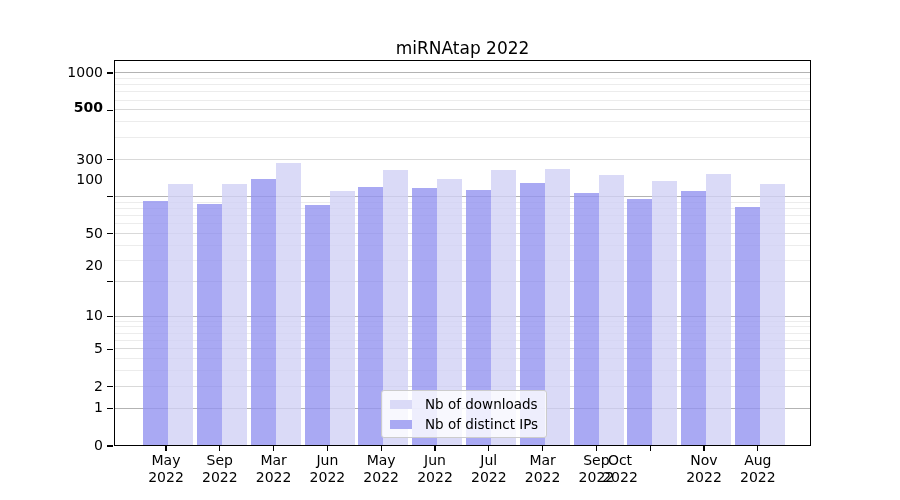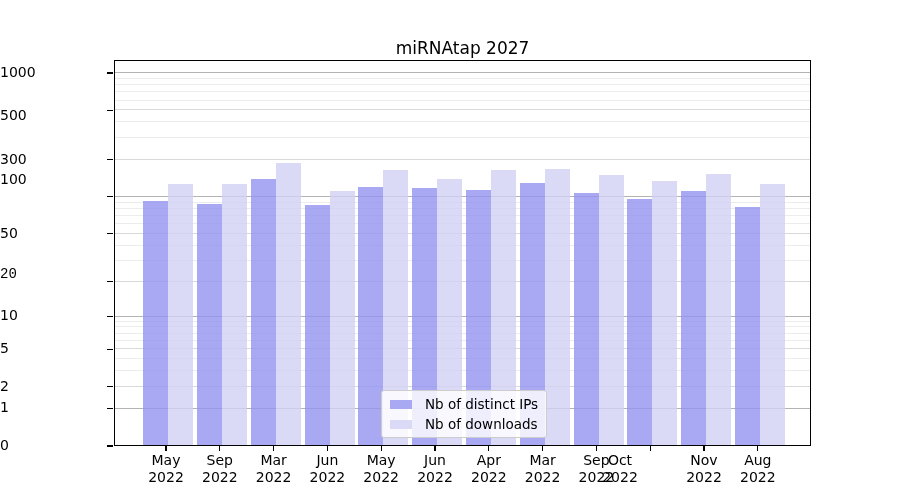--- a/index.html
+++ b/index.html
@@ -14,21 +14,21 @@
   .plot{
     position:absolute;left:114px;top:60px;width:695px;height:384px;
     border:1.3px solid #000;background:#fff;
   }
   .gridline{position:absolute;left:0;width:100%;height:1px;}
   .gridline.major{background:#b3b3b3;}
   .gridline.mid{background:#d9d9d9;}
   .gridline.minor{background:#ececec;}
   .bar{position:absolute;bottom:0;width:25px;}
   .y-tick-label{
-    position:absolute;left:0;width:103px;height:15px;
+    position:absolute;left:0;width:103px;height:15px;text-align:right;
     font-size:14px;line-height:15px;color:#000;
   }
   .y-tick{position:absolute;width:6px;height:1.3px;background:#000;left:107px;}
   .x-tick{position:absolute;width:1.3px;height:5px;background:#000;top:446.3px;}
   .x-tick-label{
     position:absolute;width:64px;top:452px;text-align:center;
     font-size:14px;line-height:17px;color:#000;white-space:pre-line;
   }
   .legend{
     position:absolute;left:266px;top:329px;width:166px;
@@ -36,21 +36,21 @@
     padding:3px 8px;box-sizing:border-box;z-index:5;
   }
   .legend-row{display:flex;align-items:center;height:20px;}
   .legend-swatch{width:22px;height:9px;margin-right:13px;flex:0 0 auto;}
   .legend-label{font-size:13.5px;line-height:20px;white-space:nowrap;}
 </style>
 </head>
 <body>
 
 <div class="figure">
-  <div class="chart-title">miRNAtap 2027</div>
+  <div class="chart-title">miRNAtap 2022</div>
 
   <div class="plot">
     <div id="grid-layer">
         <div class="gridline major" style="top: 346.6px;"></div>
         <div class="gridline mid" style="top: 324.7px;"></div>
         <div class="gridline minor" style="top: 309.2px;"></div>
         <div class="gridline minor" style="top: 297.1px;"></div>
         <div class="gridline mid" style="top: 287.3px;"></div>
         <div class="gridline minor" style="top: 279px;"></div>
         <div class="gridline minor" style="top: 271.7px;"></div>
@@ -98,42 +98,42 @@
         <div class="bar" style="left: 376px; height: 275px; background: rgba(209, 209, 245, 0.8);"></div>
         <div class="bar" style="left: 429.8px; height: 275.6px; background: rgba(209, 209, 245, 0.8);"></div>
         <div class="bar" style="left: 483.6px; height: 270.1px; background: rgba(209, 209, 245, 0.8);"></div>
         <div class="bar" style="left: 537.4px; height: 264px; background: rgba(209, 209, 245, 0.8);"></div>
         <div class="bar" style="left: 591.2px; height: 270.8px; background: rgba(209, 209, 245, 0.8);"></div>
         <div class="bar" style="left: 645px; height: 260.6px; background: rgba(209, 209, 245, 0.8);"></div>
       </div>
 
     <div class="legend">
       <div class="legend-row">
+        <span class="legend-swatch" id="swatch-1" style="background: rgb(218, 218, 247);"></span>
+        <span class="legend-label">Nb of downloads</span>
+      </div>
+      <div class="legend-row">
         <span class="legend-swatch" id="swatch-0" style="background: rgb(169, 169, 243);"></span>
         <span class="legend-label">Nb of distinct IPs</span>
-      </div>
-      <div class="legend-row">
-        <span class="legend-swatch" id="swatch-1" style="background: rgb(218, 218, 247);"></span>
-        <span class="legend-label">Nb of downloads</span>
       </div>
     </div>
   </div>
 
   <div id="y-axis-layer">
       <div class="y-tick-label" style="top: 64.8px;">1000</div>
       <div class="y-tick" style="top: 72.3px;"></div>
-      <div class="y-tick-label" style="top: 108px;">500</div>
+      <div class="y-tick-label" style="top: 100px; font-weight: bold;">500</div>
       <div class="y-tick" style="top: 109.7px;"></div>
       <div class="y-tick-label" style="top: 151.5px;">300</div>
       <div class="y-tick" style="top: 159px;"></div>
       <div class="y-tick-label" style="top: 172px;">100</div>
       <div class="y-tick" style="top: 196.2px;"></div>
       <div class="y-tick-label" style="top: 225.5px;">50</div>
       <div class="y-tick" style="top: 233px;"></div>
-      <div class="y-tick-label" style="top: 267px; font-family: Liberation Mono, monospace;">20</div>
+      <div class="y-tick-label" style="top: 258px;">20</div>
       <div class="y-tick" style="top: 280.9px;"></div>
       <div class="y-tick-label" style="top: 308.4px;">10</div>
       <div class="y-tick" style="top: 315.9px;"></div>
       <div class="y-tick-label" style="top: 341.1px;">5</div>
       <div class="y-tick" style="top: 348.6px;"></div>
       <div class="y-tick-label" style="top: 378.5px;">2</div>
       <div class="y-tick" style="top: 386px;"></div>
       <div class="y-tick-label" style="top: 400.4px;">1</div>
       <div class="y-tick" style="top: 407.9px;"></div>
       <div class="y-tick-label" style="top: 437.8px;">0</div>
@@ -152,21 +152,21 @@
       <div class="x-tick" style="left: 326.8px;"></div>
       <div class="x-tick-label" style="left: 295.4px;">Jun
 2022</div>
       <div class="x-tick" style="left: 380.6px;"></div>
       <div class="x-tick-label" style="left: 349.2px;">May
 2022</div>
       <div class="x-tick" style="left: 434.4px;"></div>
       <div class="x-tick-label" style="left: 403px;">Jun
 2022</div>
       <div class="x-tick" style="left: 488.1px;"></div>
-      <div class="x-tick-label" style="left: 456.8px;">Apr
+      <div class="x-tick-label" style="left: 456.8px;">Jul
 2022</div>
       <div class="x-tick" style="left: 541.9px;"></div>
       <div class="x-tick-label" style="left: 510.6px;">Mar
 2022</div>
       <div class="x-tick" style="left: 595.8px;"></div>
       <div class="x-tick-label" style="left: 564.4px;">Sep
 2022</div>
       <div class="x-tick" style="left: 649.5px;"></div>
       <div class="x-tick-label" style="left: 588px;">Oct
 2022</div>

